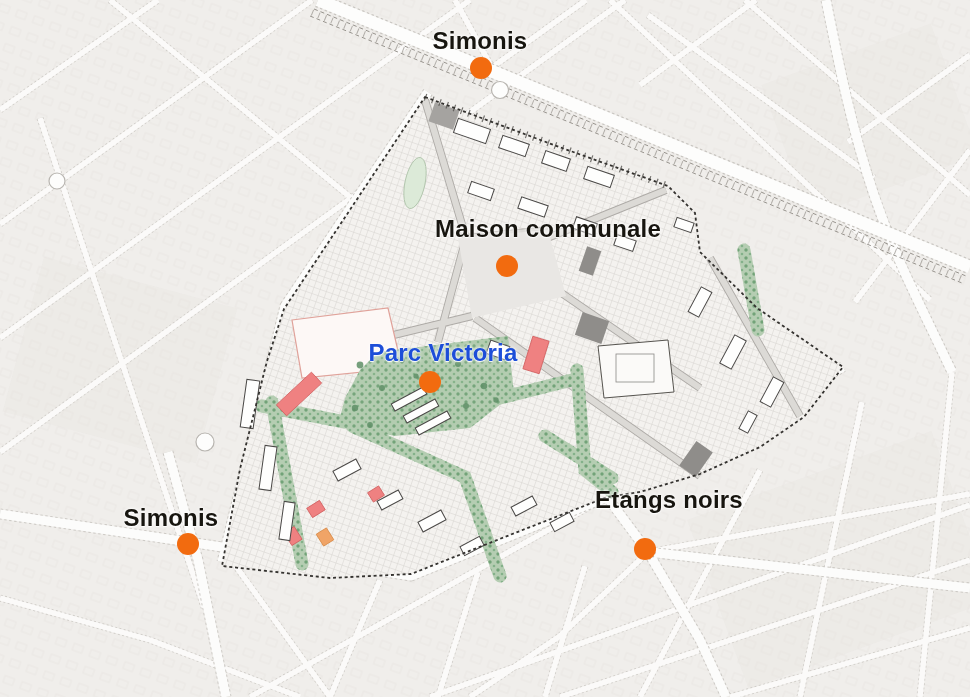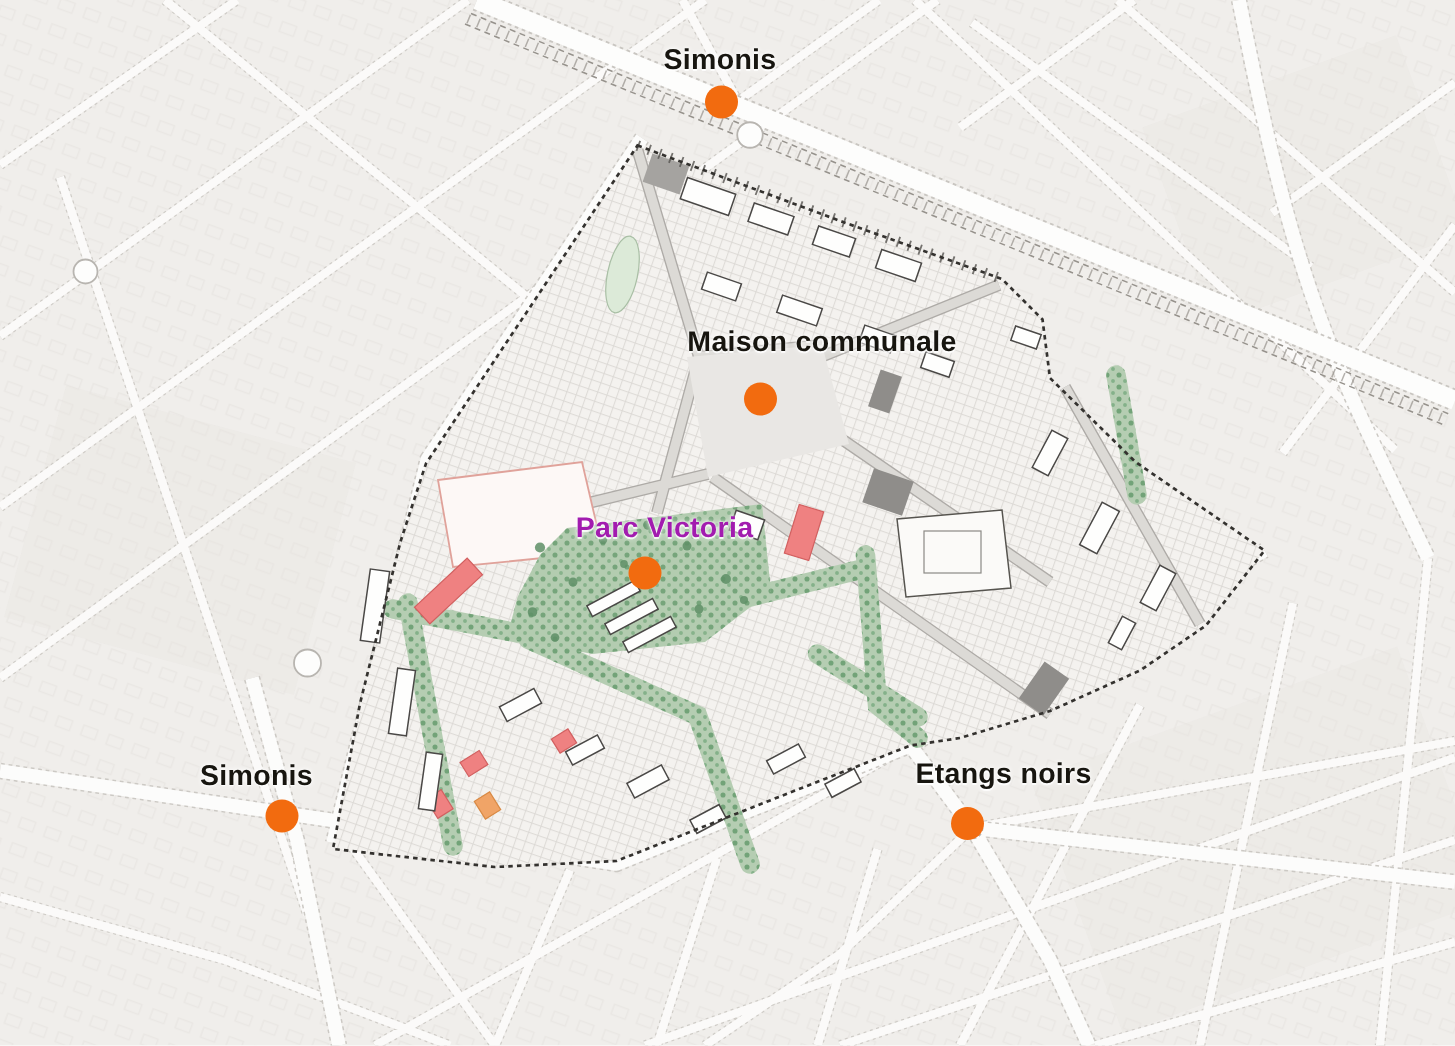--- a/index.html
+++ b/index.html
@@ -19,21 +19,21 @@
   .casing-in  {fill:none;stroke:#aeaba7;stroke-width:8;stroke-linejoin:round;}
   .fill-in    {fill:none;stroke:#dcdad6;stroke-width:6.2;stroke-linejoin:round;}
   .bldg{fill:#fefefd;stroke:#4a4846;stroke-width:1;}
   
   .poi-dot{
     position:absolute;width:22px;height:22px;border-radius:50%;
     transform:translate(-50%,-50%);
   }
   .poi-label{
     position:absolute;transform:translate(-50%,-50%);
-    font-size:19px;font-weight:bold;letter-spacing:.2px;white-space:nowrap;
+    font-size:24px;font-weight:bold;letter-spacing:.2px;white-space:nowrap;
     text-shadow:0 0 4px rgba(255,255,255,.95),0 0 2px rgba(255,255,255,.9),0 1px 0 rgba(255,255,255,.8);
   }
 </style>
 </head>
 <body>
 
 <div class="stage">
 
 <svg width="970" height="697" viewBox="0 0 970 697" aria-hidden="true">
   <defs>
@@ -195,20 +195,20 @@
     <path d="M425,97 L562,148 L668,186 L695,213 L700,252 L757,308 L843,367 L804,417 L760,447 L700,474 L640,492 L607,497 L520,531 L411,574 L330,578 L222,566 L240,469 L267,361 L284,309 Z" fill="none" stroke="#34322f" stroke-width="1.8" stroke-dasharray="3 2.8"></path>
   </g>
 </svg>
 
 <div id="marker-layer">
       <div class="poi-dot" style="left: 481px; top: 68px; background: rgb(242, 107, 15);"></div>
       <div class="poi-label" style="left: 480px; top: 41px; color: rgb(23, 21, 15);">Simonis</div>
       <div class="poi-dot" style="left: 507px; top: 266px; background: rgb(242, 107, 15);"></div>
       <div class="poi-label" style="left: 548px; top: 229px; color: rgb(23, 21, 15); text-align: right;">Maison communale</div>
       <div class="poi-dot" style="left: 430px; top: 382px; background: rgb(242, 107, 15);"></div>
-      <div class="poi-label" style="left: 443px; top: 353px; color: #a21caf;">Parc Victoria</div>
+      <div class="poi-label" style="left: 443px; top: 353px; color: #1d4ed8;">Parc Victoria</div>
       <div class="poi-dot" style="left: 188px; top: 544px; background: rgb(242, 107, 15);"></div>
       <div class="poi-label" style="left: 171px; top: 518px; color: rgb(23, 21, 15);">Simonis</div>
       <div class="poi-dot" style="left: 645px; top: 549px; background: rgb(242, 107, 15);"></div>
-      <div class="poi-label" style="left: 669px; top: 517px; color: rgb(23, 21, 15);">Etangs noirs</div>
+      <div class="poi-label" style="left: 669px; top: 500px; color: rgb(23, 21, 15);">Etangs noirs</div>
     </div>
 
 </div>
 
 </body></html>

